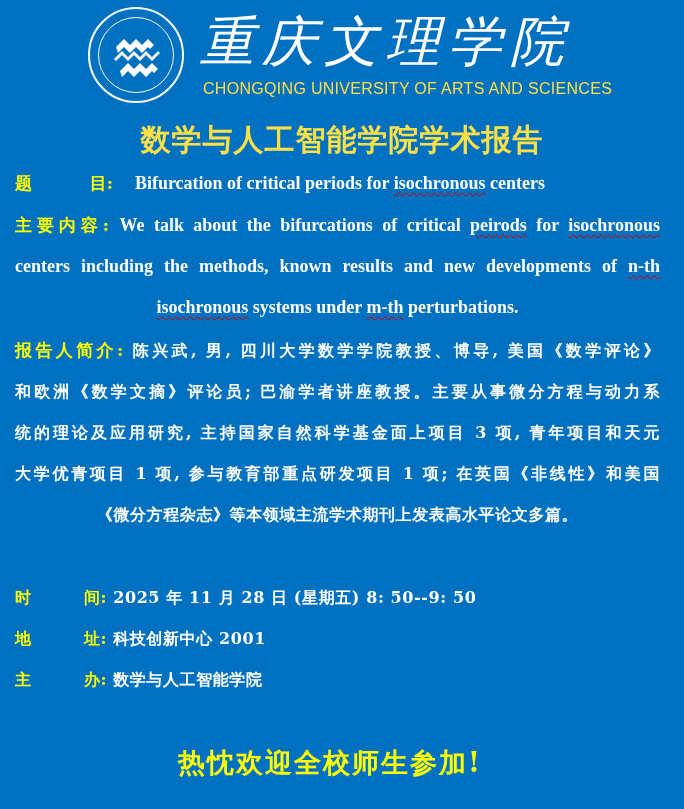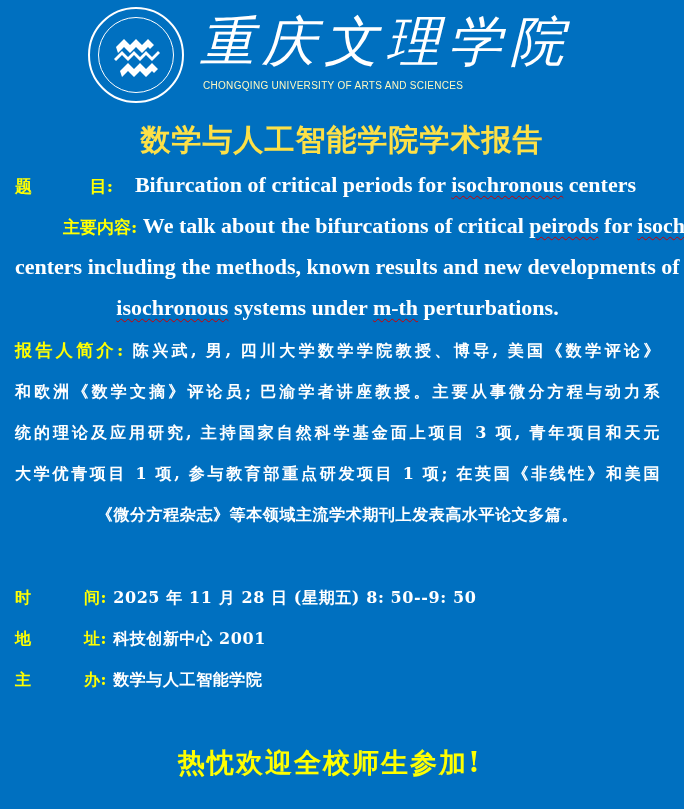--- a/index.html
+++ b/index.html
@@ -20,32 +20,32 @@
     border-radius:50%; border:1px solid #fff; box-sizing:border-box;
   }
   .logo-seal svg { position:absolute; left:0; top:0; }
   .uni-cn {
     position:absolute; left:200px; top:12px; width:380px;
     font-family:"DejaVu Serif",serif; font-size:54px; font-style:italic;
     letter-spacing:8px; color:#fff; line-height:60px; white-space:nowrap;
   }
   .uni-en {
     position:absolute; left:203px; top:80px;
-    font-family:"Liberation Sans",sans-serif; font-size:10px; color:#fef9c3;
+    font-family:"Liberation Sans",sans-serif; font-size:16px; color:#fde047;
     letter-spacing:0.3px; white-space:nowrap;
   }
   .title {
     position:absolute; left:0; top:120px; width:684px; text-align:center;
     font-size:30px; font-weight:bold; color:#fde047; letter-spacing:1px;
   }
   .row { position:absolute; left:15px; white-space:nowrap; font-size:17px; font-weight:bold; }
   .lbl { color:#FFFF00; font-weight:bold; }
   .lbl.spaced { display:inline-block; width:98px; }
   .lbl.spaced .c2 { float:right; }
-  .en { font-family:"Liberation Serif",serif; font-weight:bold; font-size:22px; }
+  .en { font-family:"Liberation Serif",serif; font-weight:bold; font-size:18px; }
   .sq { text-decoration:underline wavy #d00000; text-decoration-thickness:1px; text-underline-offset:3px; }
   .para { position:absolute; left:15px; width:645px; font-weight:bold; }
   .para .line { height:41px; line-height:41px; white-space:nowrap;text-align:center; }
   .justify { text-align:justify; text-align-last:justify; }
   .cn { font-size:16px; letter-spacing:0.6px; }
   .welcome {
     position:absolute; left:0; top:745px; width:660px; text-align:center;
     font-size:27px; font-weight:bold; color:#FFFF00; letter-spacing:2px;
   }
 </style>
@@ -71,21 +71,21 @@
 
 <div class="row" style="top:172px;">
   <span class="lbl spaced"><span>题</span><span class="c2">目:</span></span>
   <span class="en" style="margin-left:16px;">
     <span>Bifurcation of critical periods for </span><span class="sq">isochronous</span><span> centers</span>
   </span>
 </div>
 
 <div class="para" style="top:205px;">
   <div class="line justify">
-    <span class="lbl" style="font-size:17px;margin-left:48px;">主要内容:</span>
+    <span class="lbl" style="font-size:17px;">主要内容:</span>
     <span class="en">We talk about the bifurcations of critical </span><span class="en sq">peirods</span><span class="en"> for </span><span class="en sq">isochronous</span>
   </div>
   <div class="line justify">
     <span class="en">centers including the methods, known results and new developments of </span><span class="en sq">n-th</span>
   </div>
   <div class="line">
     <span class="en sq">isochronous</span><span class="en"> systems under </span><span class="en sq">m-th</span><span class="en"> perturbations.</span>
   </div>
 </div>
 

